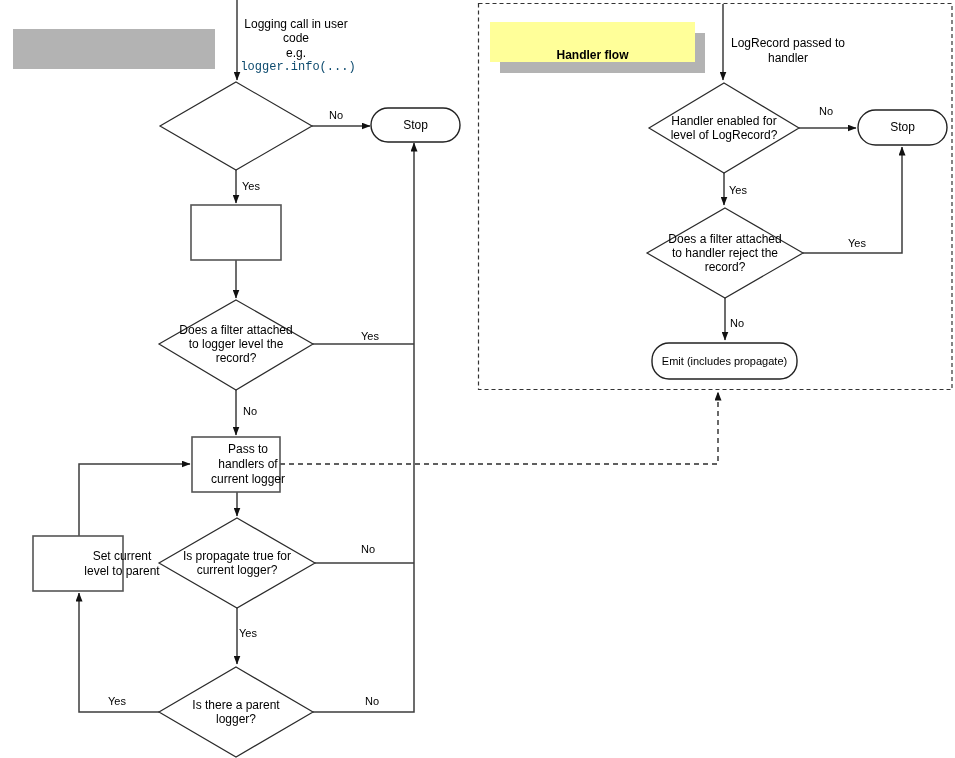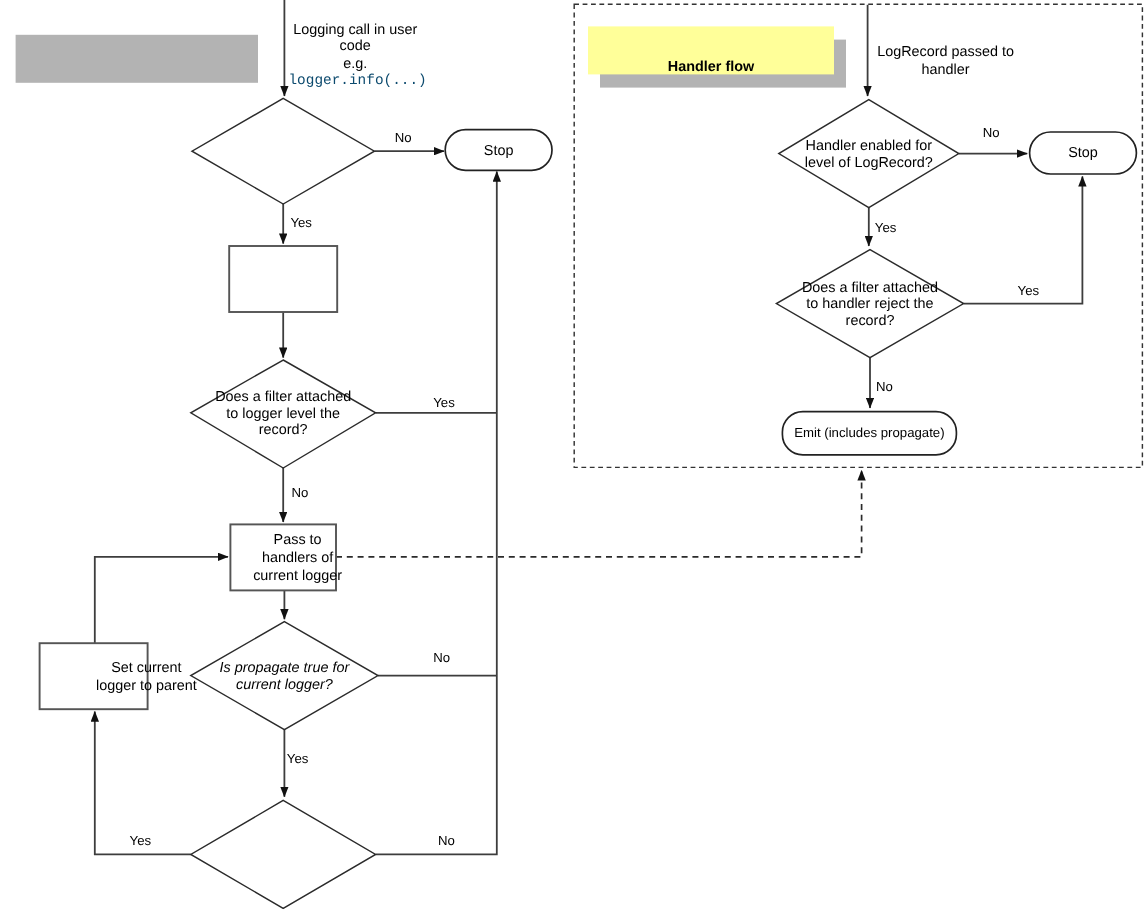--- a/index.html
+++ b/index.html
@@ -125,32 +125,36 @@
   </div>
   <div class="txt branch" style="left:355px; top:329px;">Yes</div>
   <div class="txt branch" style="left:235px; top:404px;">No</div>
 
   <div class="boxtxt" style="left:192px; top:437px; width:88px; height:55px;margin-left:12px;">
     <div>Pass to</div>
     <div>handlers of</div>
     <div>current logger</div>
   </div>
 
-  <div class="txt" style="left:167px; top:549px; width:140px;font-style:italic;">
+  <div class="txt" style="left:167px; top:549px; width:140px;">
     <div>Is propagate true for</div>
     <div>current logger?</div>
   </div>
   <div class="txt branch" style="left:353px; top:542px;">No</div>
   <div class="txt branch" style="left:233px; top:626px;">Yes</div>
 
   <div class="boxtxt" style="left:33px; top:536px; width:90px; height:55px;margin-left:44px;">
     <div>Set current</div>
-    <div>logger to parent</div>
+    <div>level to parent</div>
   </div>
 
+  <div class="txt" style="left:171px; top:698px; width:130px;">
+    <div>Is there a parent</div>
+    <div>logger?</div>
+  </div>
   <div class="txt branch" style="left:102px; top:694px;">Yes</div>
   <div class="txt branch" style="left:357px; top:694px;">No</div>
 
   <div class="txt" style="left:728px; top:36px; width:120px;">LogRecord passed to</div>
   <div class="txt" style="left:728px; top:51px; width:120px;">handler</div>
 
   <div class="txt" style="left:659px; top:114px; width:130px;">
     <div>Handler enabled for</div>
     <div>level of LogRecord?</div>
   </div>

